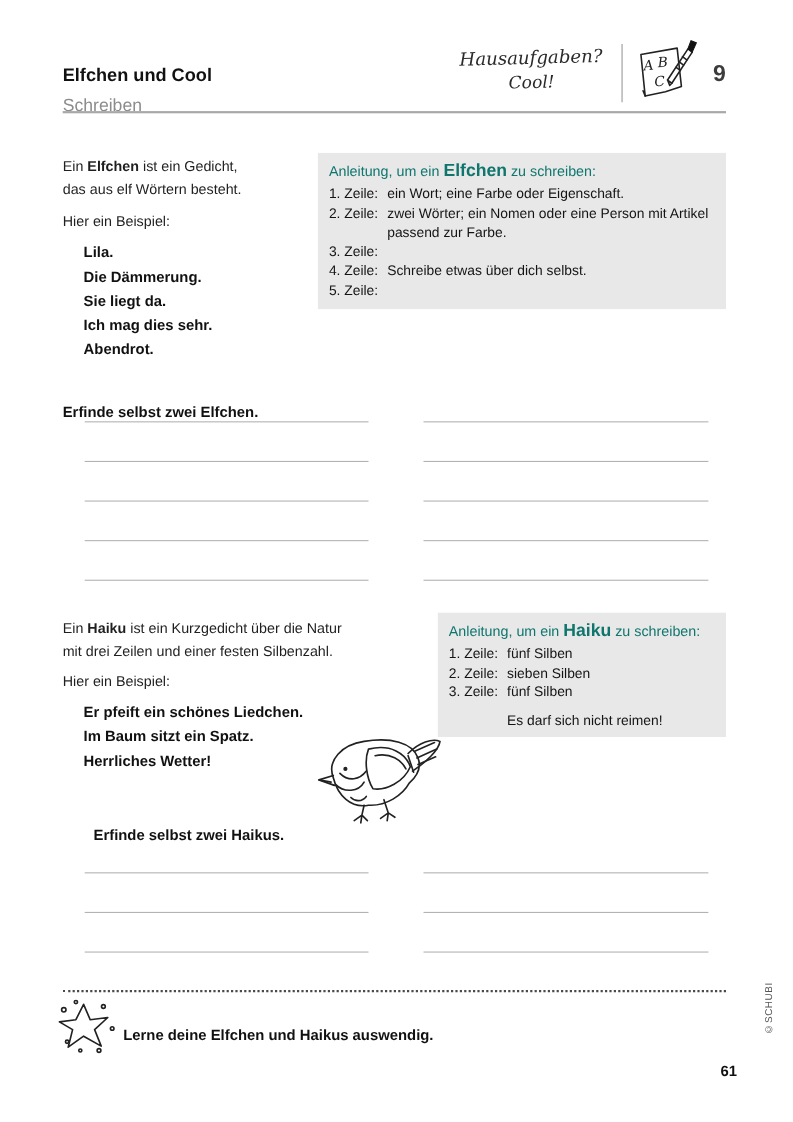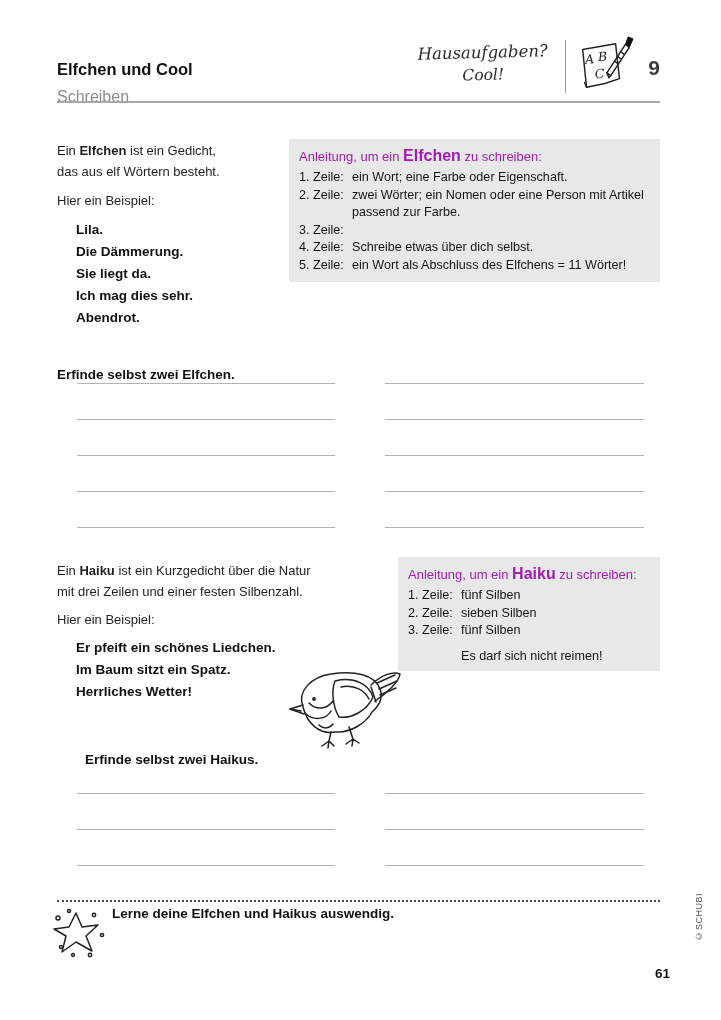--- a/index.html
+++ b/index.html
@@ -23,34 +23,34 @@
   .header-rule{position:absolute;left:57px;top:101px;width:603px;height:2px;background:#a8a8a8;}
 
   
   .para{position:absolute;font-size:13px;line-height:21px;color:#1f1f1f;}
   .kw{font-weight:bold;}
   .example-label{position:absolute;font-size:13px;color:#1f1f1f;}
   .poem{position:absolute;font-size:13.5px;font-weight:bold;line-height:22px;color:#111;}
 
   
   .grey-box{position:absolute;background:#e8e8e8;padding:7px 10px 8px 10px;box-sizing:border-box;}
-  .box-title{font-size:13px;line-height:20px;margin-bottom:2px;color:#a21caf;}
+  .box-title{font-size:13px;line-height:20px;margin-bottom:2px;color:#0f766e;}
   .box-title .big-kw{font-size:16px;font-weight:bold;}
   .box-row{display:grid;grid-template-columns:53px 1fr;font-size:12.6px;line-height:17.5px;color:#141414;}
   .box-note{margin-left:53px;margin-top:9px;font-size:12.6px;color:#141414;}
 
   
   .task{position:absolute;font-size:13.5px;font-weight:bold;color:#111;}
   .line-col{position:absolute;}
   .write-line{height:35px;border-bottom:1px solid #b3b3b3;}
 
   
   .dotted-rule{position:absolute;left:57px;top:900px;width:603px;border-top:2px dotted #4a4a4a;}
   .star-icon{position:absolute;left:49px;top:906px;}
-  .footer-reminder{position:absolute;left:112px;top:906px;font-size:13.5px;font-weight:bold;color:#111;text-align:right;}
+  .footer-reminder{position:absolute;left:112px;top:933px;font-size:13.5px;font-weight:bold;color:#111;text-align:right;}
   .copyright{
     position:absolute;left:694px;top:893px;font-size:9px;color:#555;
     writing-mode:vertical-rl;transform:rotate(180deg);letter-spacing:.5px;
   }
   .page-number{position:absolute;left:644px;top:966px;width:26px;text-align:right;font-size:13.5px;font-weight:bold;color:#111;}
 
   svg{display:block;}
   .sketch{stroke:#222;fill:none;stroke-width:1.5;stroke-linecap:round;stroke-linejoin:round;}
 </style>
 </head>
@@ -115,21 +115,20 @@
     </div>
     <div class="box-row">
       <span>3. Zeile:</span>
     </div>
     <div class="box-row">
       <span>4. Zeile:</span>
       <span>Schreibe etwas über dich selbst.</span>
     </div>
     <div class="box-row">
       <span>5. Zeile:</span>
-      <span>ein Wort als Abschluss des Elfchens = 11 Wörter!</span>
     </div>
   </div>
 
   <div class="task" style="left:57px;top:335px;margin-top:32px;">Erfinde selbst zwei Elfchen.</div>
 
   <div class="line-col" style="left:77px;top:348px;width:258px;">
     <div class="write-line"></div>
     <div class="write-line"></div>
     <div class="write-line"></div>
     <div class="write-line"></div>

